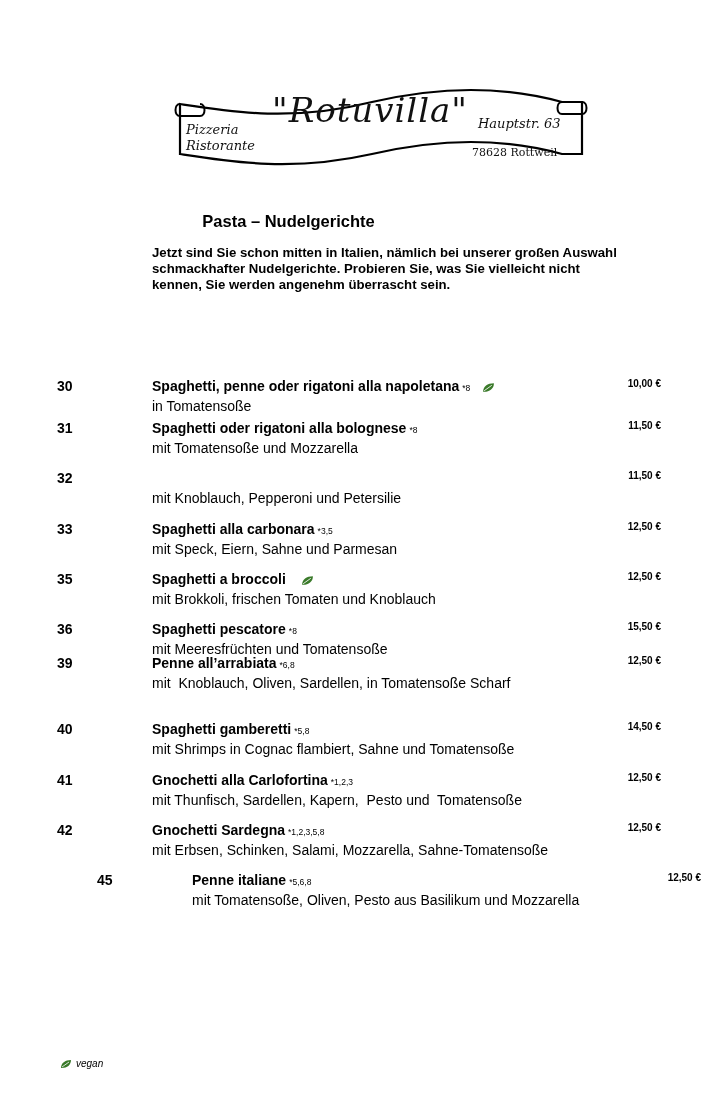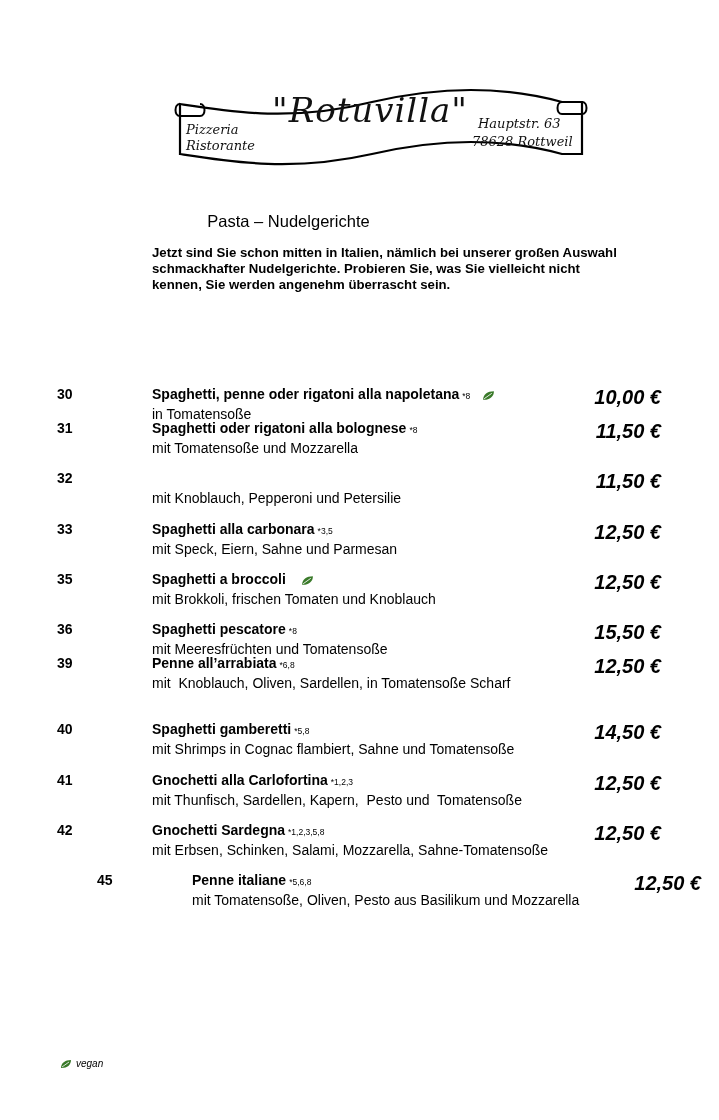--- a/index.html
+++ b/index.html
@@ -5,35 +5,35 @@
   html, body { margin:0; padding:0; background:#ffffff; }
   body { width:719px; height:1120px; position:relative; overflow:hidden;
          font-family:"Liberation Sans", "DejaVu Sans", sans-serif; color:#000; }
   .banner { position:absolute; left:172px; top:82px; width:418px; height:86px; }
   .banner svg { position:absolute; left:0; top:0; }
   .b-txt { position:absolute; font-family:"DejaVu Serif", serif; color:#111; }
   .b-pizzeria { left:14px; top:40px; font-size:13px; font-style:italic; }
   .b-ristorante { left:14px; top:56px; font-size:13px; font-style:italic; }
   .b-name { left:100px; top:8px; font-size:34px; font-style:italic; letter-spacing:1px; }
   .b-street { left:306px; top:34px; font-size:13px; font-style:italic; }
-  .b-city { left:300px; top:52px; font-size:13px; font-style:italic; }
+  .b-city { left:300px; top:64px; font-size:11px; }
 
   .title { position:absolute; left:0; width:577px; top:212px; text-align:center;
-           font-size:16.5px; font-weight:normal; }
+           font-size:16.5px; font-weight:bold; }
   .intro { position:absolute; left:152px; top:245px; width:470px; font-size:13.2px;
            font-weight:bold; line-height:16px; }
 
   .menu { position:absolute; left:0; top:370px; width:719px; }
   .row { position:absolute; left:0; width:719px; height:50px; }
   .num { position:absolute; left:57px; top:0; font-weight:bold; font-size:14px; }
   .name { position:absolute; left:152px; top:0; font-weight:bold; font-size:14px; white-space:nowrap; }
   .allergen { font-size:8.5px; font-weight:normal; margin-left:3px; }
   .leaf { display:inline-block; vertical-align:middle; margin-left:12px; }
   .desc { position:absolute; left:152px; top:20px; font-size:14px; white-space:pre; }
-  .price { position:absolute; right:58px; top:0; font-weight:bold; font-size:20px;font-style:italic; }
+  .price { position:absolute; right:58px; top:0; font-weight:bold; font-size:10px; }
 
   .legend { position:absolute; left:60px; top:1058px; font-size:10px; font-style:italic; }
   .legend .leaf { margin-left:0; margin-right:4px; }
 </style>
 </head>
 <body>
 
 <div class="banner">
   <svg width="418" height="86" viewBox="0 0 418 86">
     <path d="M8,22 C60,30 120,40 200,20 C270,4 330,4 390,20 L410,20 L410,72 L390,72 C330,56 270,56 200,72 C120,90 60,80 8,72 Z" fill="#fff" stroke="#000" stroke-width="2.2"></path>
@@ -44,21 +44,21 @@
   <span class="b-txt b-ristorante">Ristorante</span>
   <span class="b-txt b-name">"Rotuvilla"</span>
   <span class="b-txt b-street">Hauptstr. 63</span>
   <span class="b-txt b-city">78628 Rottweil</span>
 </div>
 
 <div class="title">Pasta – Nudelgerichte</div>
 <div class="intro">Jetzt sind Sie schon mitten in Italien, nämlich bei unserer großen Auswahl schmackhafter Nudelgerichte. Probieren Sie, was Sie vielleicht nicht kennen, Sie werden angenehm überrascht sein.</div>
 
 <div class="menu" id="menu">
-    <div class="row" style="top: 16px;">
+    <div class="row" style="top: 8px;">
       <span class="num">30</span>
       <span class="name"><span>Spaghetti, penne oder rigatoni alla napoletana</span><span class="allergen">*8</span><svg class="leaf" width="13" height="11" viewBox="0 0 12 10">
           <path d="M1,9 C1,4 5,1 11,1 C11,6 7,9 2,9 Z" fill="#3a7a2a"></path>
           <path d="M2,8 L9,3" stroke="#fff" stroke-width="0.8"></path>
         </svg></span>
       <span class="desc">in Tomatensoße</span>
       <span class="price">10,00 €</span>
     </div>
     <div class="row" style="top: 50.2px;">
       <span class="num">31</span>

